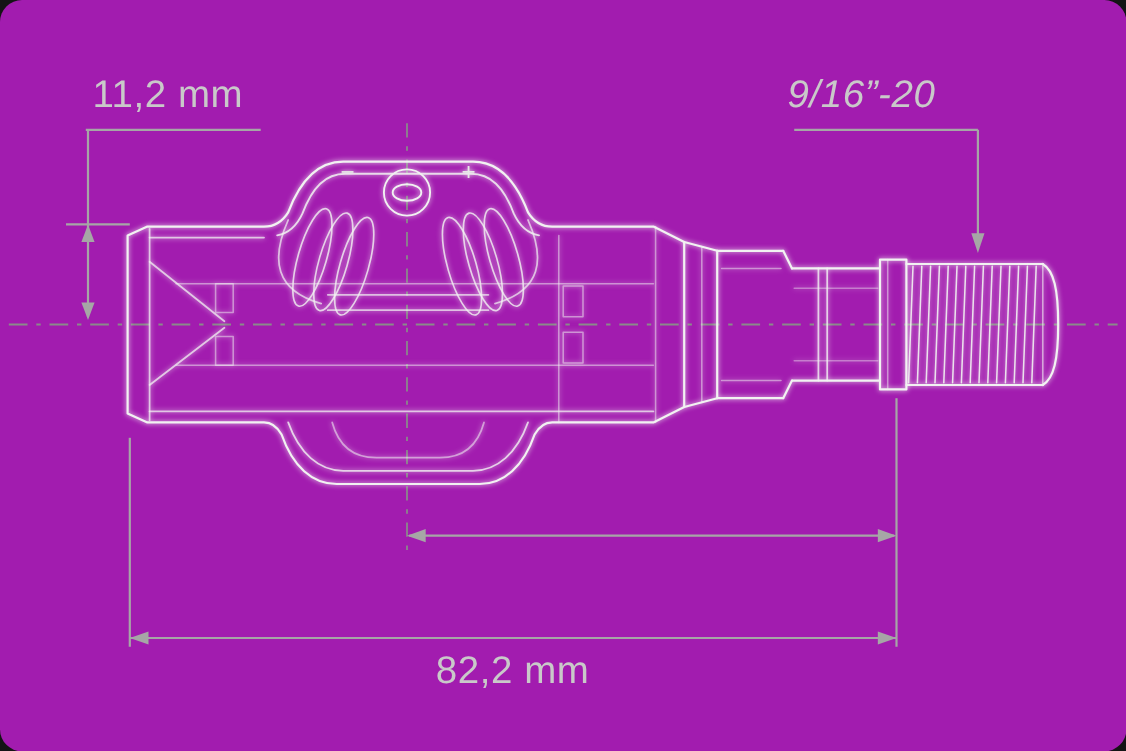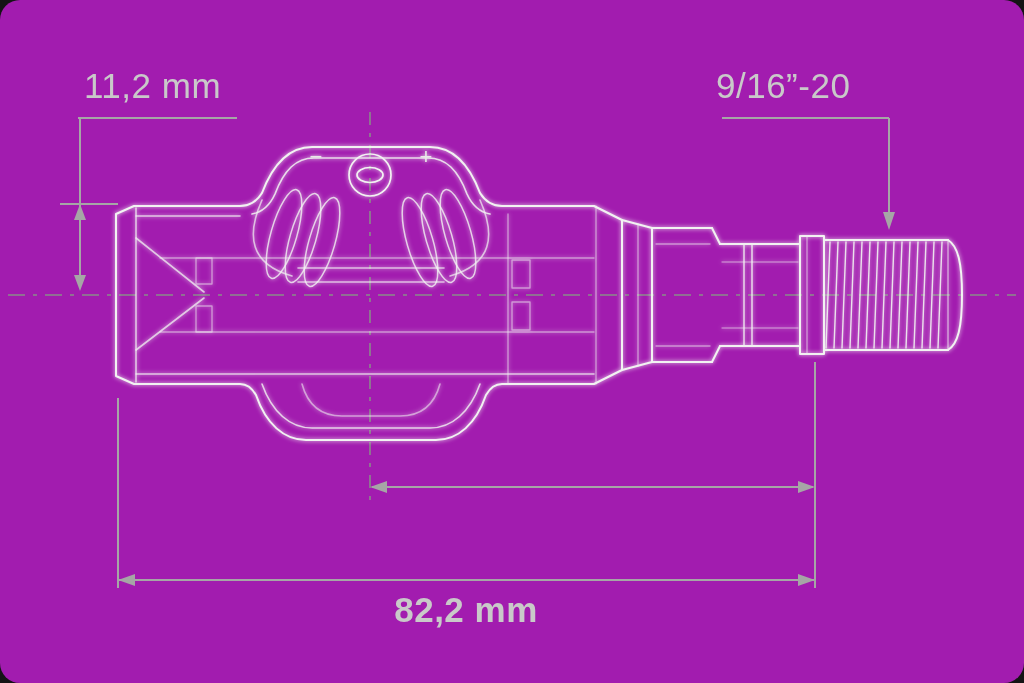--- a/index.html
+++ b/index.html
@@ -188,18 +188,18 @@
         <path d="M948 240 V 350" stroke-opacity=".6" stroke-width="1.4"></path>
       </g>
 
       <text x="316" y="164" fill="#e8e8e8" stroke="none" font-family="Liberation Sans, sans-serif" font-size="22" text-anchor="middle">−</text>
       <text x="426" y="164" fill="#e8e8e8" stroke="none" font-family="Liberation Sans, sans-serif" font-size="22" text-anchor="middle">+</text>
     </g>
   </svg>
 
   <div class="dim-label" style="left:84px;top:66px;">11,2 mm</div>
 
-  <div class="dim-label" style="left:716px;top:66px;">9/16”-20</div>
-
-
-  <div class="dim-label centered" style="left:466px;top:590px;font-weight:bold;">82,2 mm</div>
+  <div class="dim-label" style="left:716px;top:66px;font-style:italic;">9/16”-20</div>
+
+
+  <div class="dim-label centered" style="left:466px;top:590px;">82,2 mm</div>
 
 </div>
 
 </body></html>

